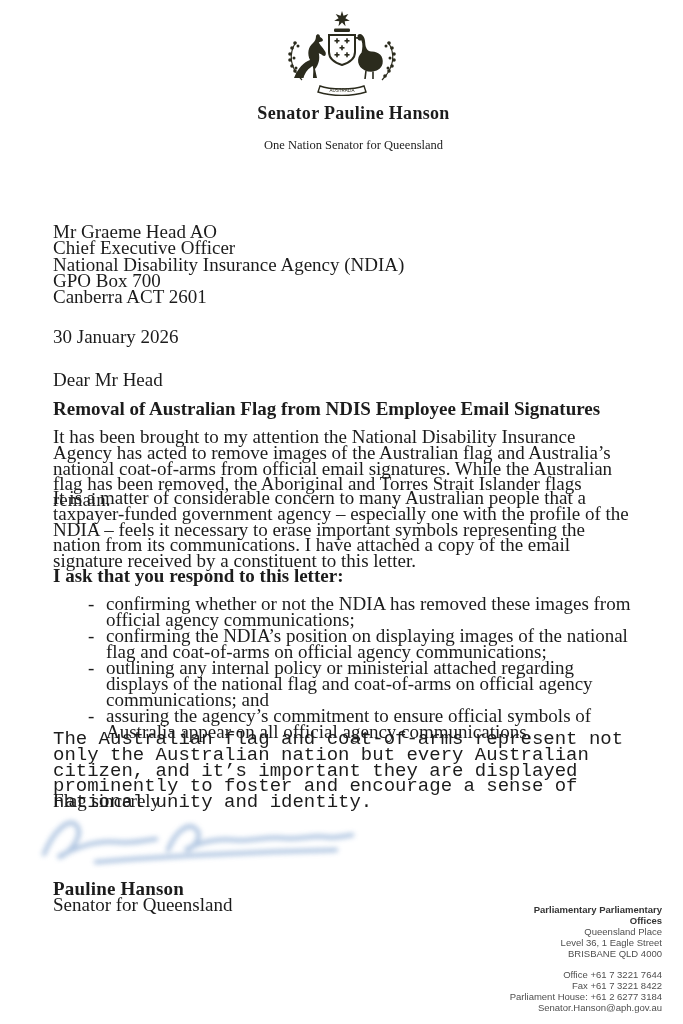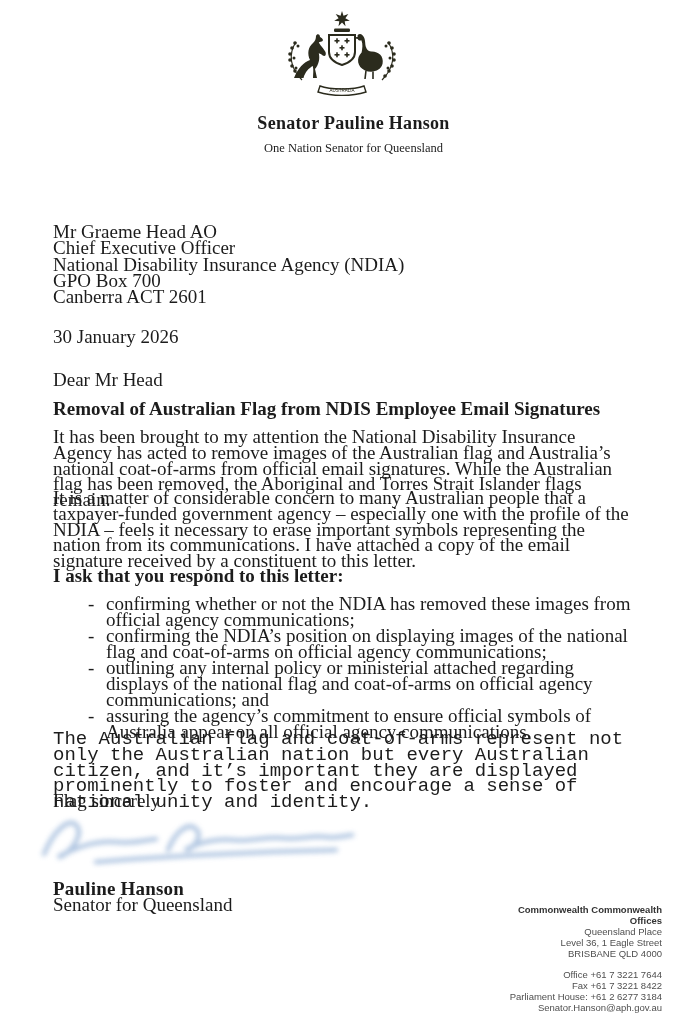--- a/index.html
+++ b/index.html
@@ -18,26 +18,26 @@
   .letterhead {
     position: absolute;
     top: 10px; left: 0; right: 0;
     text-align: center;
   }
   .coa { display: block; margin: 0 auto; }
   .sender-name {
     font-size: 18px;
     font-weight: bold;
     letter-spacing: 0.3px;
-    margin-top: 11px;
+    margin-top: 1px;
     padding-left: 24px;
   }
   .sender-subtitle {
     font-size: 12.5px;
-    margin-top: 7px;
+    margin-top: 14px;
     padding-left: 24px;
   }
   
   .block { position: absolute; left: 53px; width: 580px; font-size: 19px; line-height: 15.8px; }
   .recipient { top: 224px; line-height: 16.3px; }
   .date-line { top: 329px; }
   .salutation { top: 372px; }
   .subject { top: 401px; font-weight: bold; }
   .p1 { top: 429px; }
   .p2 { top: 490px; }
@@ -190,21 +190,21 @@
         <path d="M132,48 C140,28 153,20 160,27 C167,34 158,47 149,48 C163,40 182,36 198,38 C214,40 230,34 246,36 C262,38 276,33 290,35 C300,36.5 308,34 316,33"></path>
         <path d="M60,60 C130,54 220,50 300,48"></path>
       </g>
     </svg>
   </div>
 
   <div class="block signer-name">Pauline Hanson</div>
   <div class="block signer-title">Senator for Queensland</div>
 
   <div class="footer">
-    <div class="office">Commonwealth Commonwealth Offices</div>
+    <div class="office">Parliamentary Parliamentary Offices</div>
     <div>Queensland Place</div>
     <div>Level 36, 1 Eagle Street</div>
     <div>BRISBANE  QLD  4000</div>
     <div class="contact-gap"></div>
     <div>Office +61 7 3221 7644</div>
     <div>Fax +61 7 3221 8422</div>
     <div>Parliament House: +61 2 6277 3184</div>
     <div>Senator.Hanson@aph.gov.au</div>
   </div>
 

